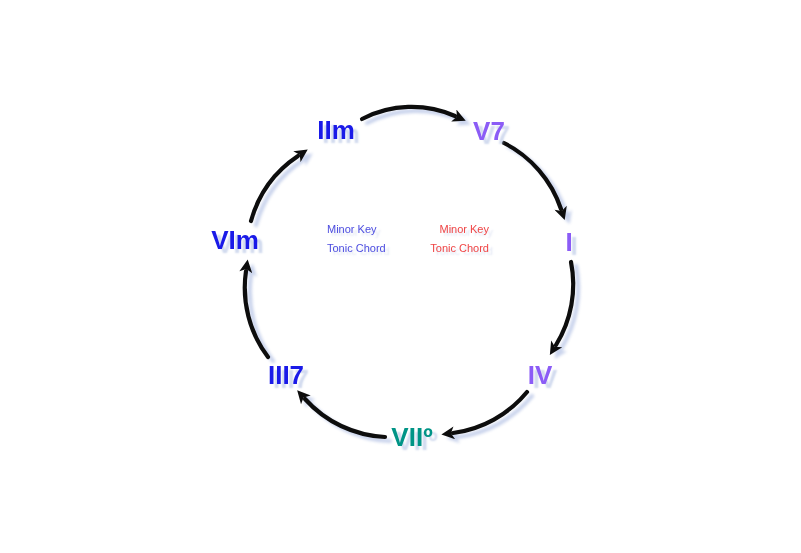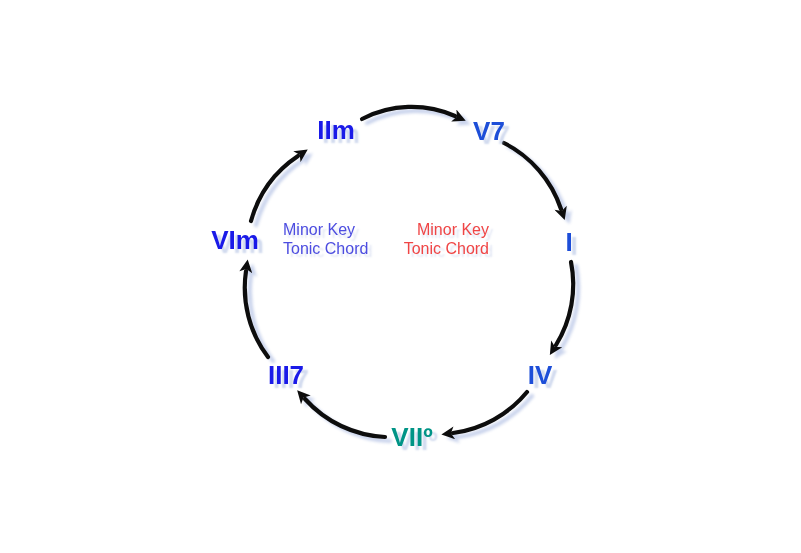--- a/index.html
+++ b/index.html
@@ -30,28 +30,29 @@
   .node {
     position: absolute;
     transform: translate(-50%, -50%);
     font-weight: bold;
     font-size: 26px;
     letter-spacing: 0px;
     white-space: nowrap;
     text-shadow: 5px 4px 2px rgba(183,196,229,0.65);
   }
   .node.blue { color: #1a1ae8; }
-  .node.red  { color: #1d4ed8; }
+  .node.red  { color: #8b5cf6; }
   .node.teal { color: #009486; text-align: right; }
   .keylabel {
     position: absolute;
-    font-size: 16px;
+    font-size: 11px;
     line-height: 19px;
     white-space: nowrap;
     text-shadow: 4px 3px 2px rgba(183,196,229,0.45);
+    margin-left: 44px;
   }
   .keylabel.minor {
     left: 283px;
     top: 220px;
     color: #4d4de0;
     text-align: left;
   }
   .keylabel.major {
     right: 243px;
     top: 220px;

